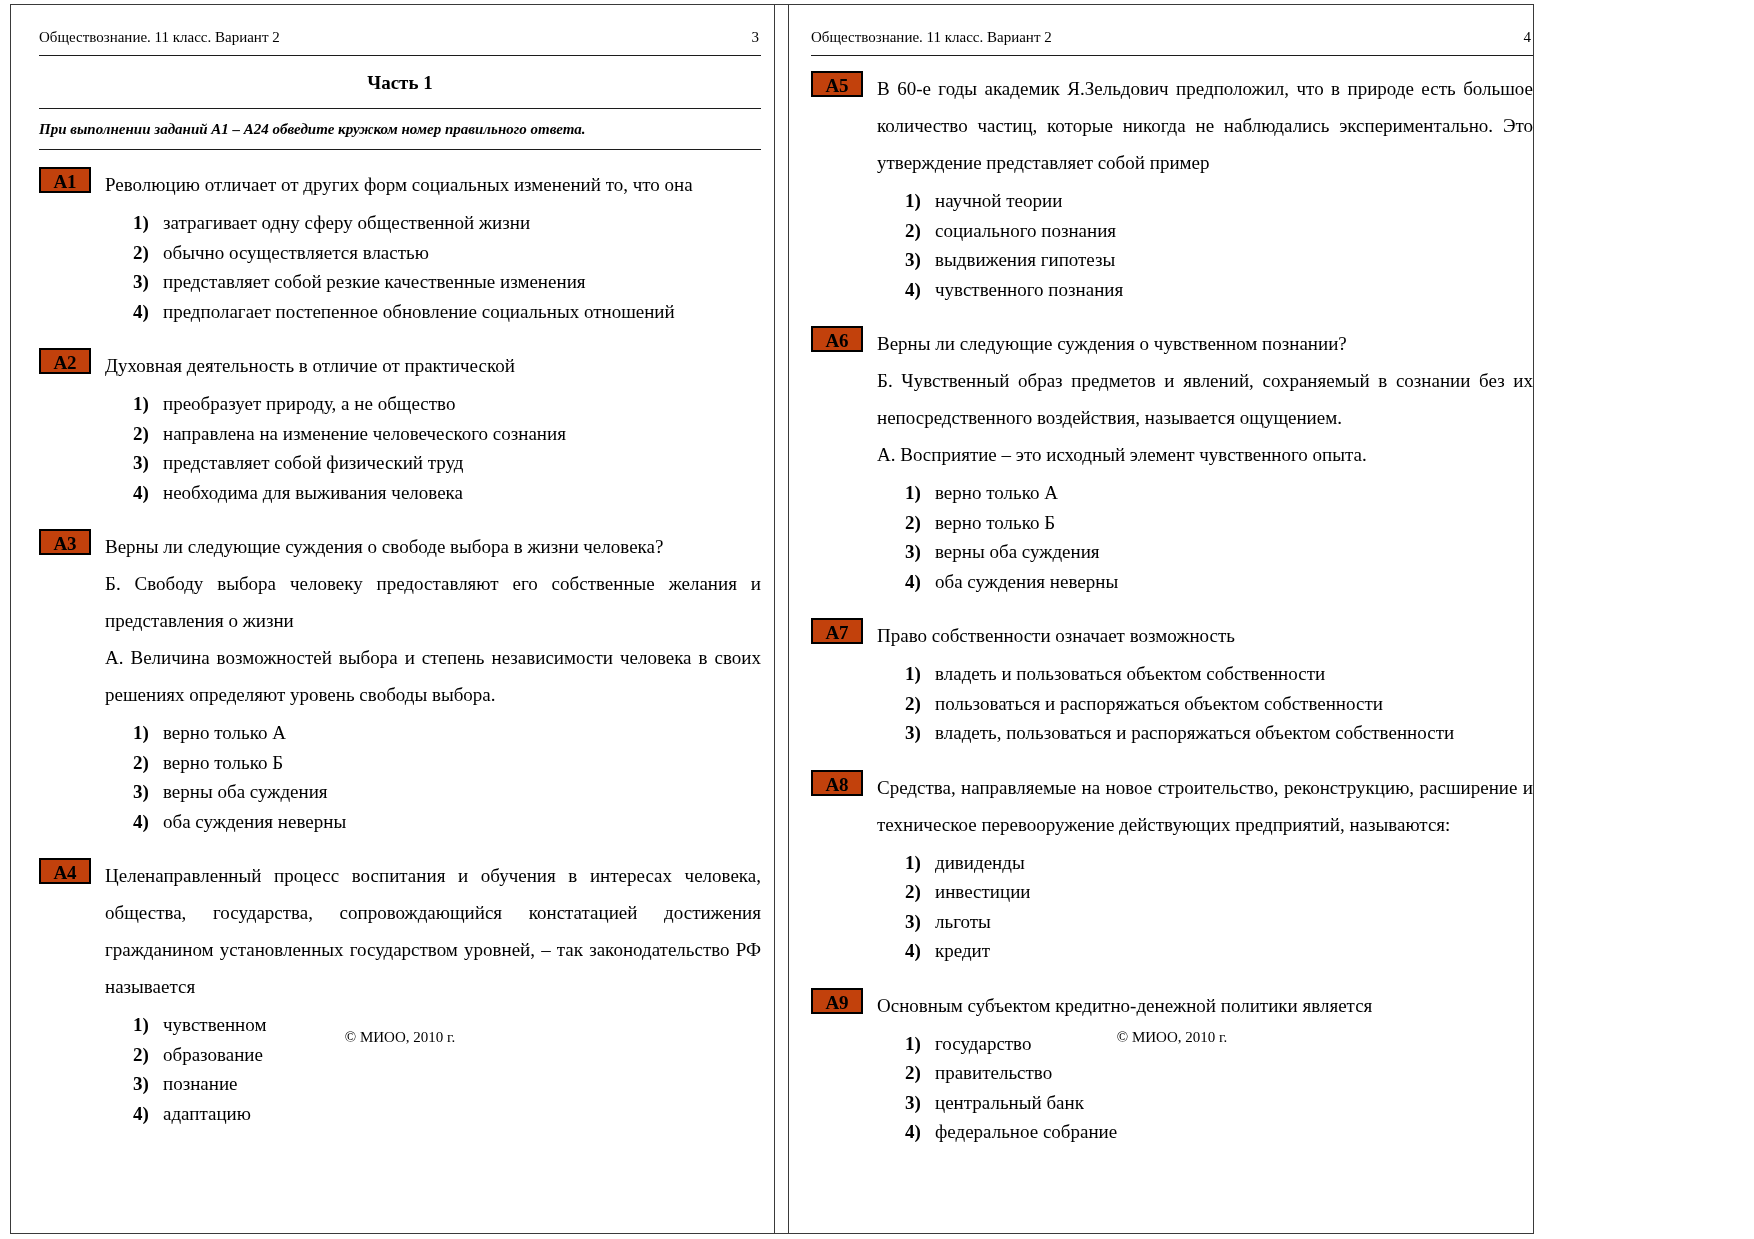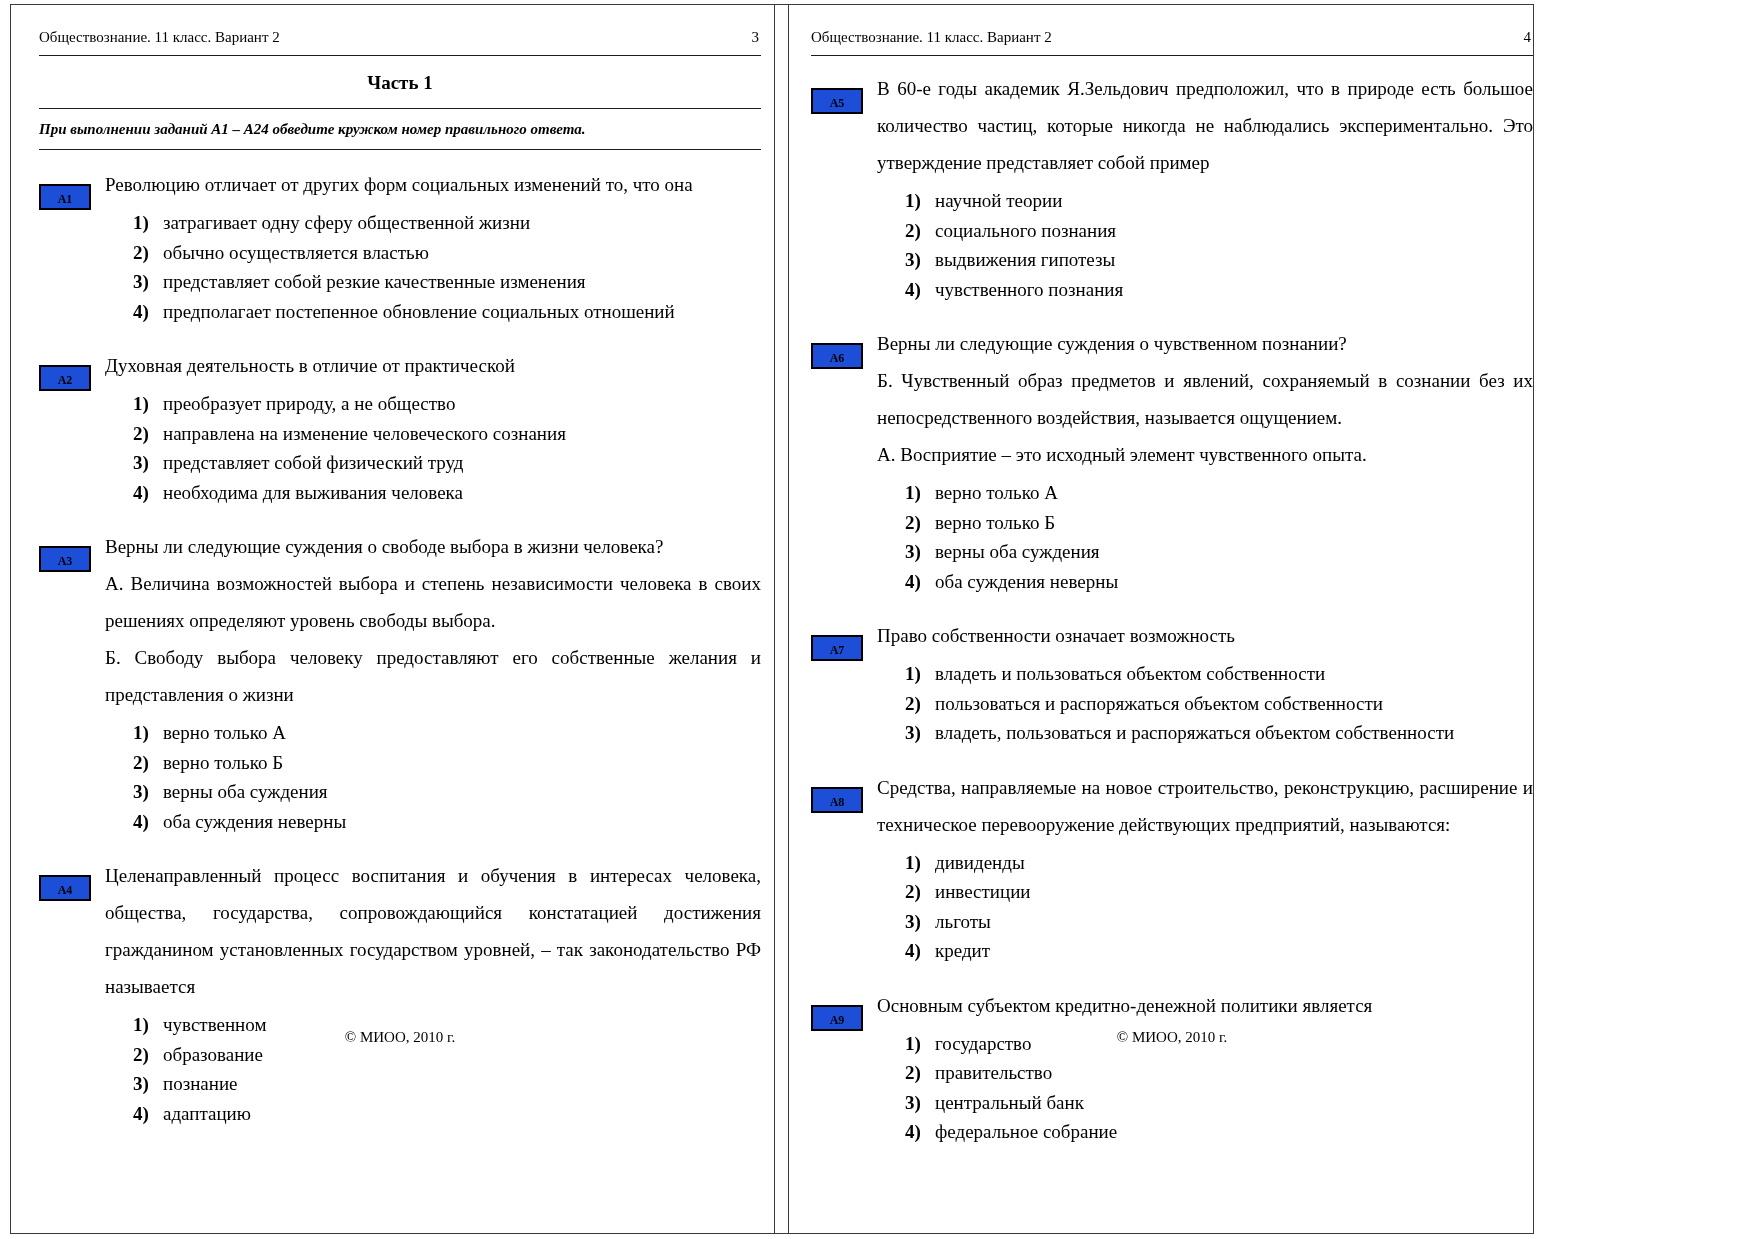--- a/index.html
+++ b/index.html
@@ -28,22 +28,22 @@
   .instruction-block{margin:0;}
   .instruction{
     font-weight:bold;font-style:italic;font-size:15px;line-height:28px;
     text-align:justify;padding:6px 0 6px;
   }
   .questions{margin-top:16px;}
   .page-right .questions{margin-top:14px;}
   .question{display:flex;margin-bottom:21px;}
   .q-label{
     width:52px;height:26px;flex-shrink:0;border:2px solid #000;
-    font-weight:bold;font-size:12px;text-align:center;line-height:26px;
-    margin-right:14px;margin-top:18px;box-sizing:border-box;background:#1d4ed8;
+    font-weight:bold;font-size:19px;text-align:center;line-height:26px;
+    margin-right:14px;margin-top:1px;box-sizing:border-box;background:#c2410c;
   }
   .q-body{flex:1;min-width:0;}
   .q-line{font-size:19px;line-height:37px;text-align:justify;}
   .q-options{margin-top:5px;padding-left:28px;}
   .option{font-size:19px;line-height:29.5px;}
   .opt-num{font-weight:bold;display:inline-block;min-width:30px;}
   .page-footer{
     position:absolute;top:1024px;text-align:center;font-size:15px;width:722px;
   }
   .page-left .page-footer{left:28px;}
@@ -122,22 +122,22 @@
   </div>
 </div>
     </div>
   </div>
 
   <div class="question">
     <div class="q-label">А3</div>
     <div class="q-body">
       <div class="q-text">
                   <div class="q-line">Верны ли следующие суждения о свободе выбора в жизни человека?</div>
+                  <div class="q-line">Б. Свободу выбора человеку предоставляют его собственные желания и представления о жизни</div>
                   <div class="q-line">А. Величина возможностей выбора и степень независимости человека в своих решениях  определяют уровень свободы выбора.</div>
-                  <div class="q-line">Б. Свободу выбора человеку предоставляют его собственные желания и представления о жизни</div>
                 </div>
       <div class="q-options">
   <div class="option">
     <span class="opt-num">1)</span><span class="opt-text">верно только А</span>
   </div>
 
   <div class="option">
     <span class="opt-num">2)</span><span class="opt-text">верно только Б</span>
   </div>
 

